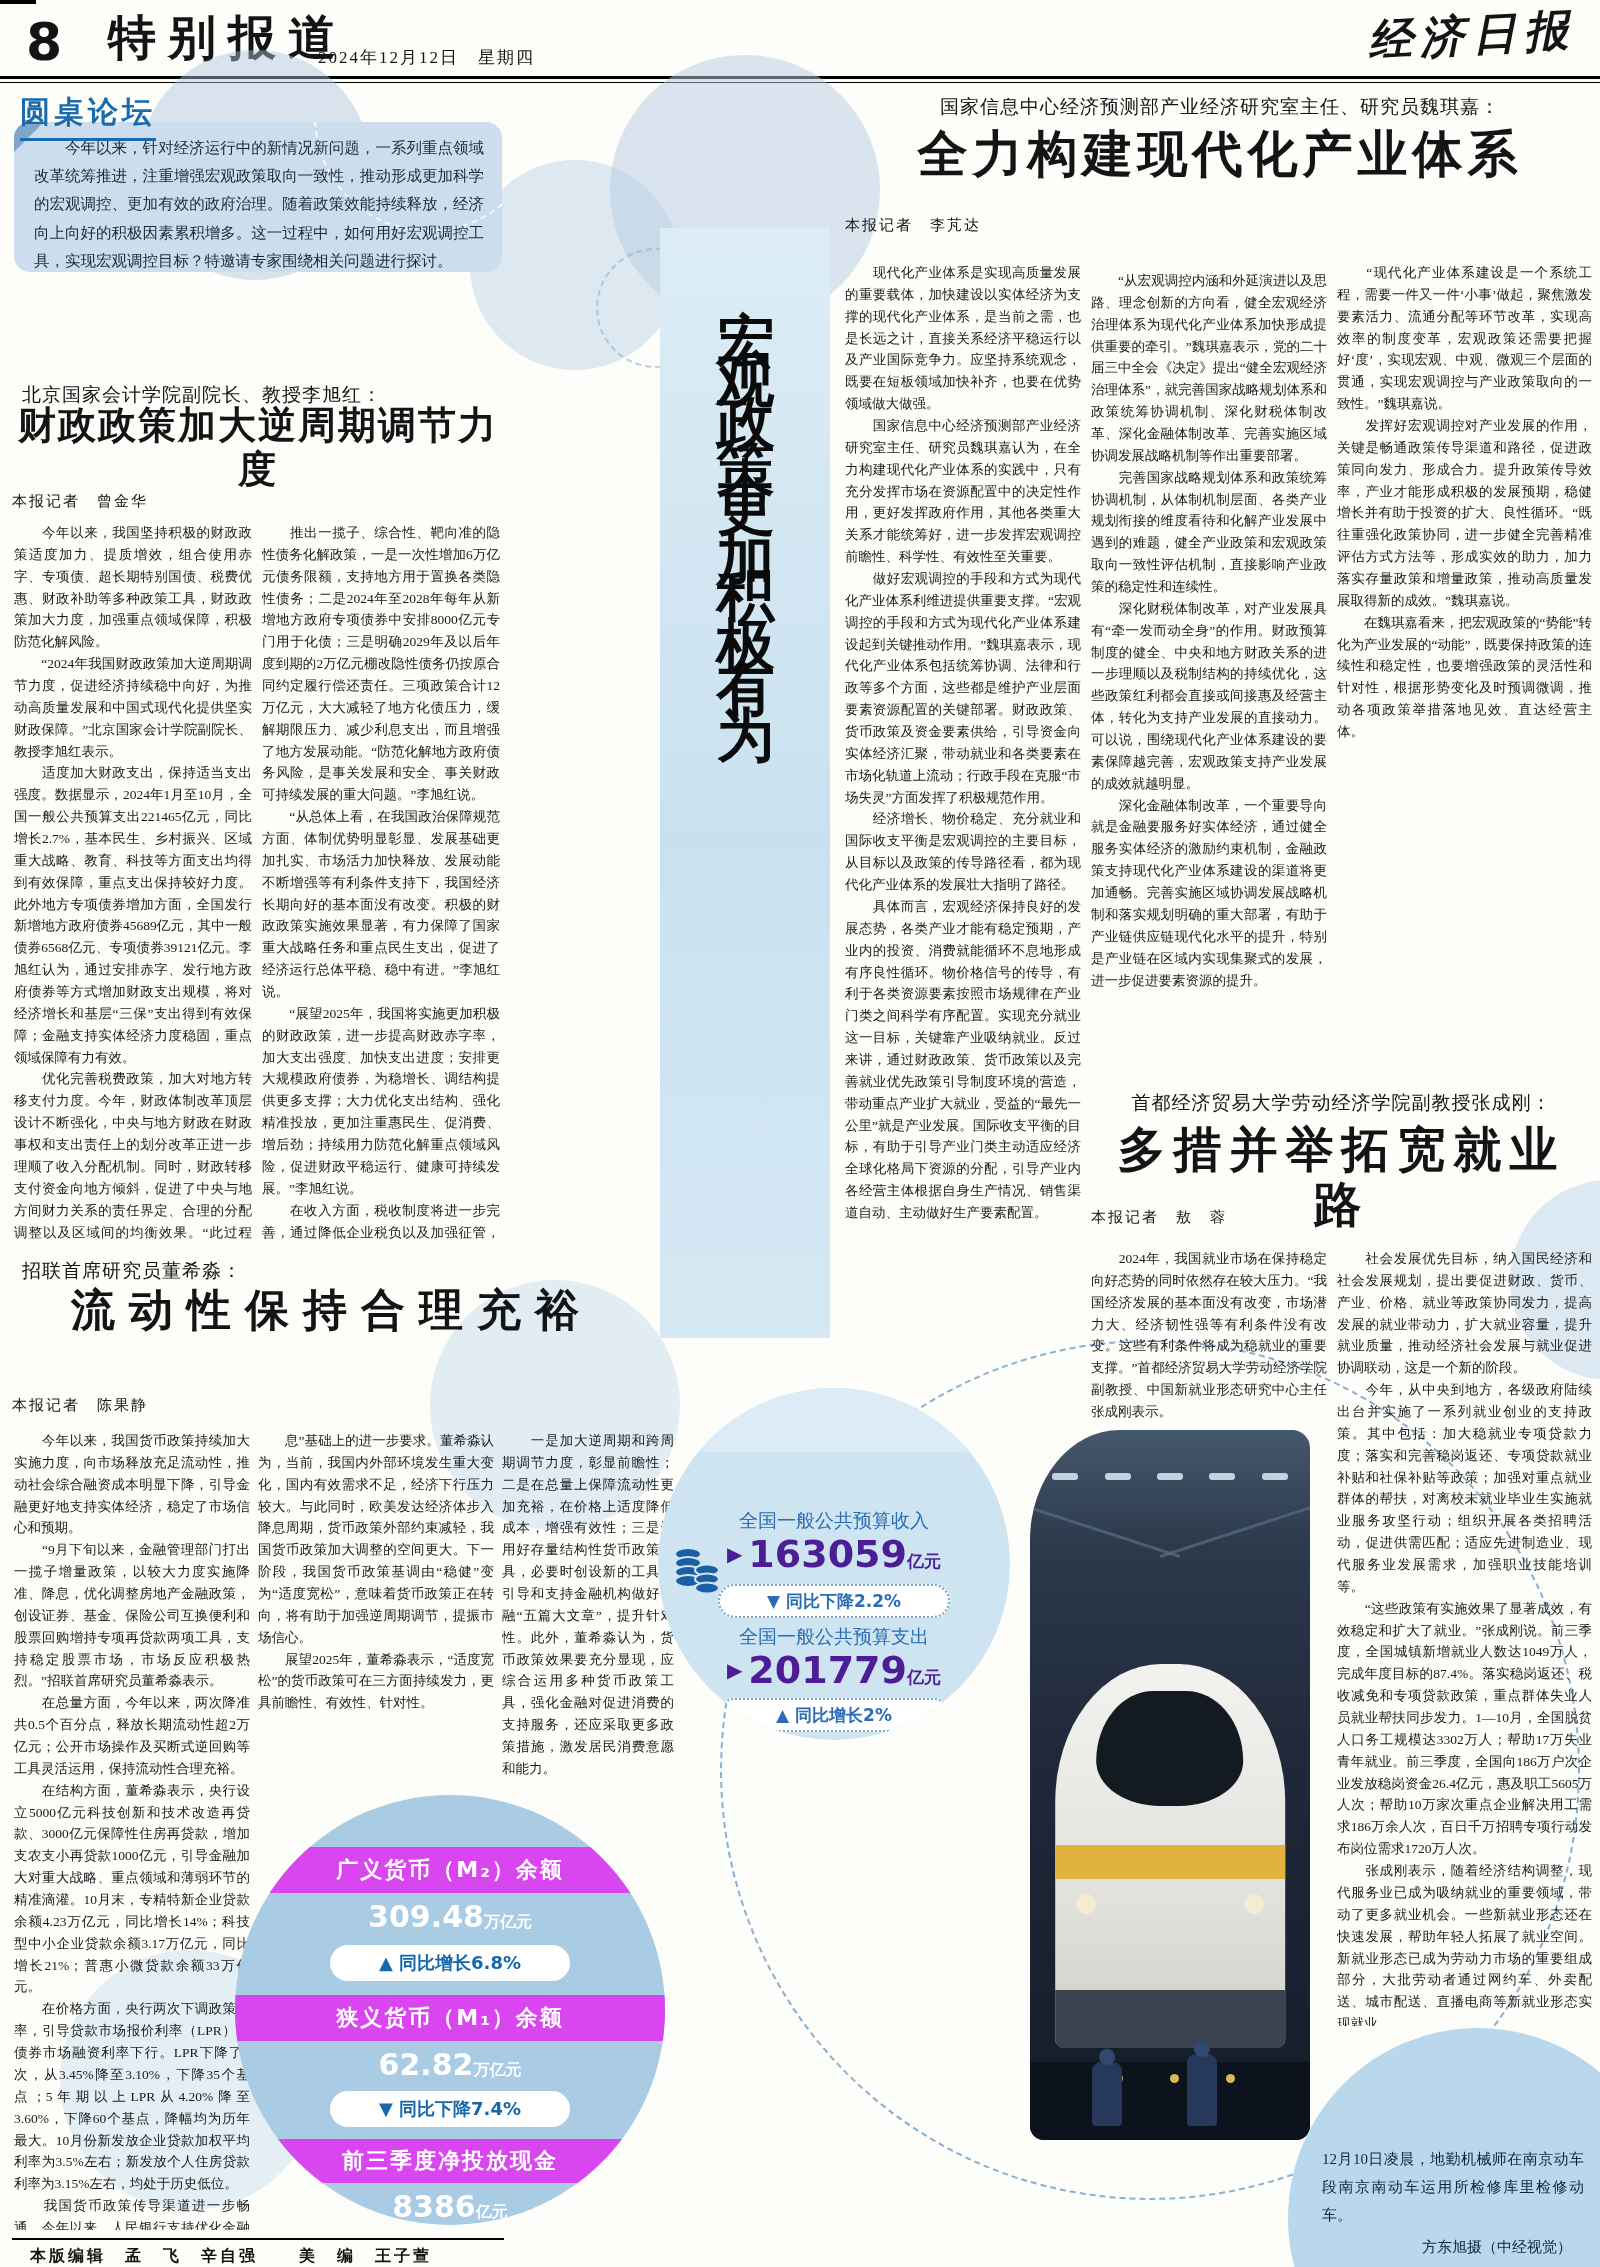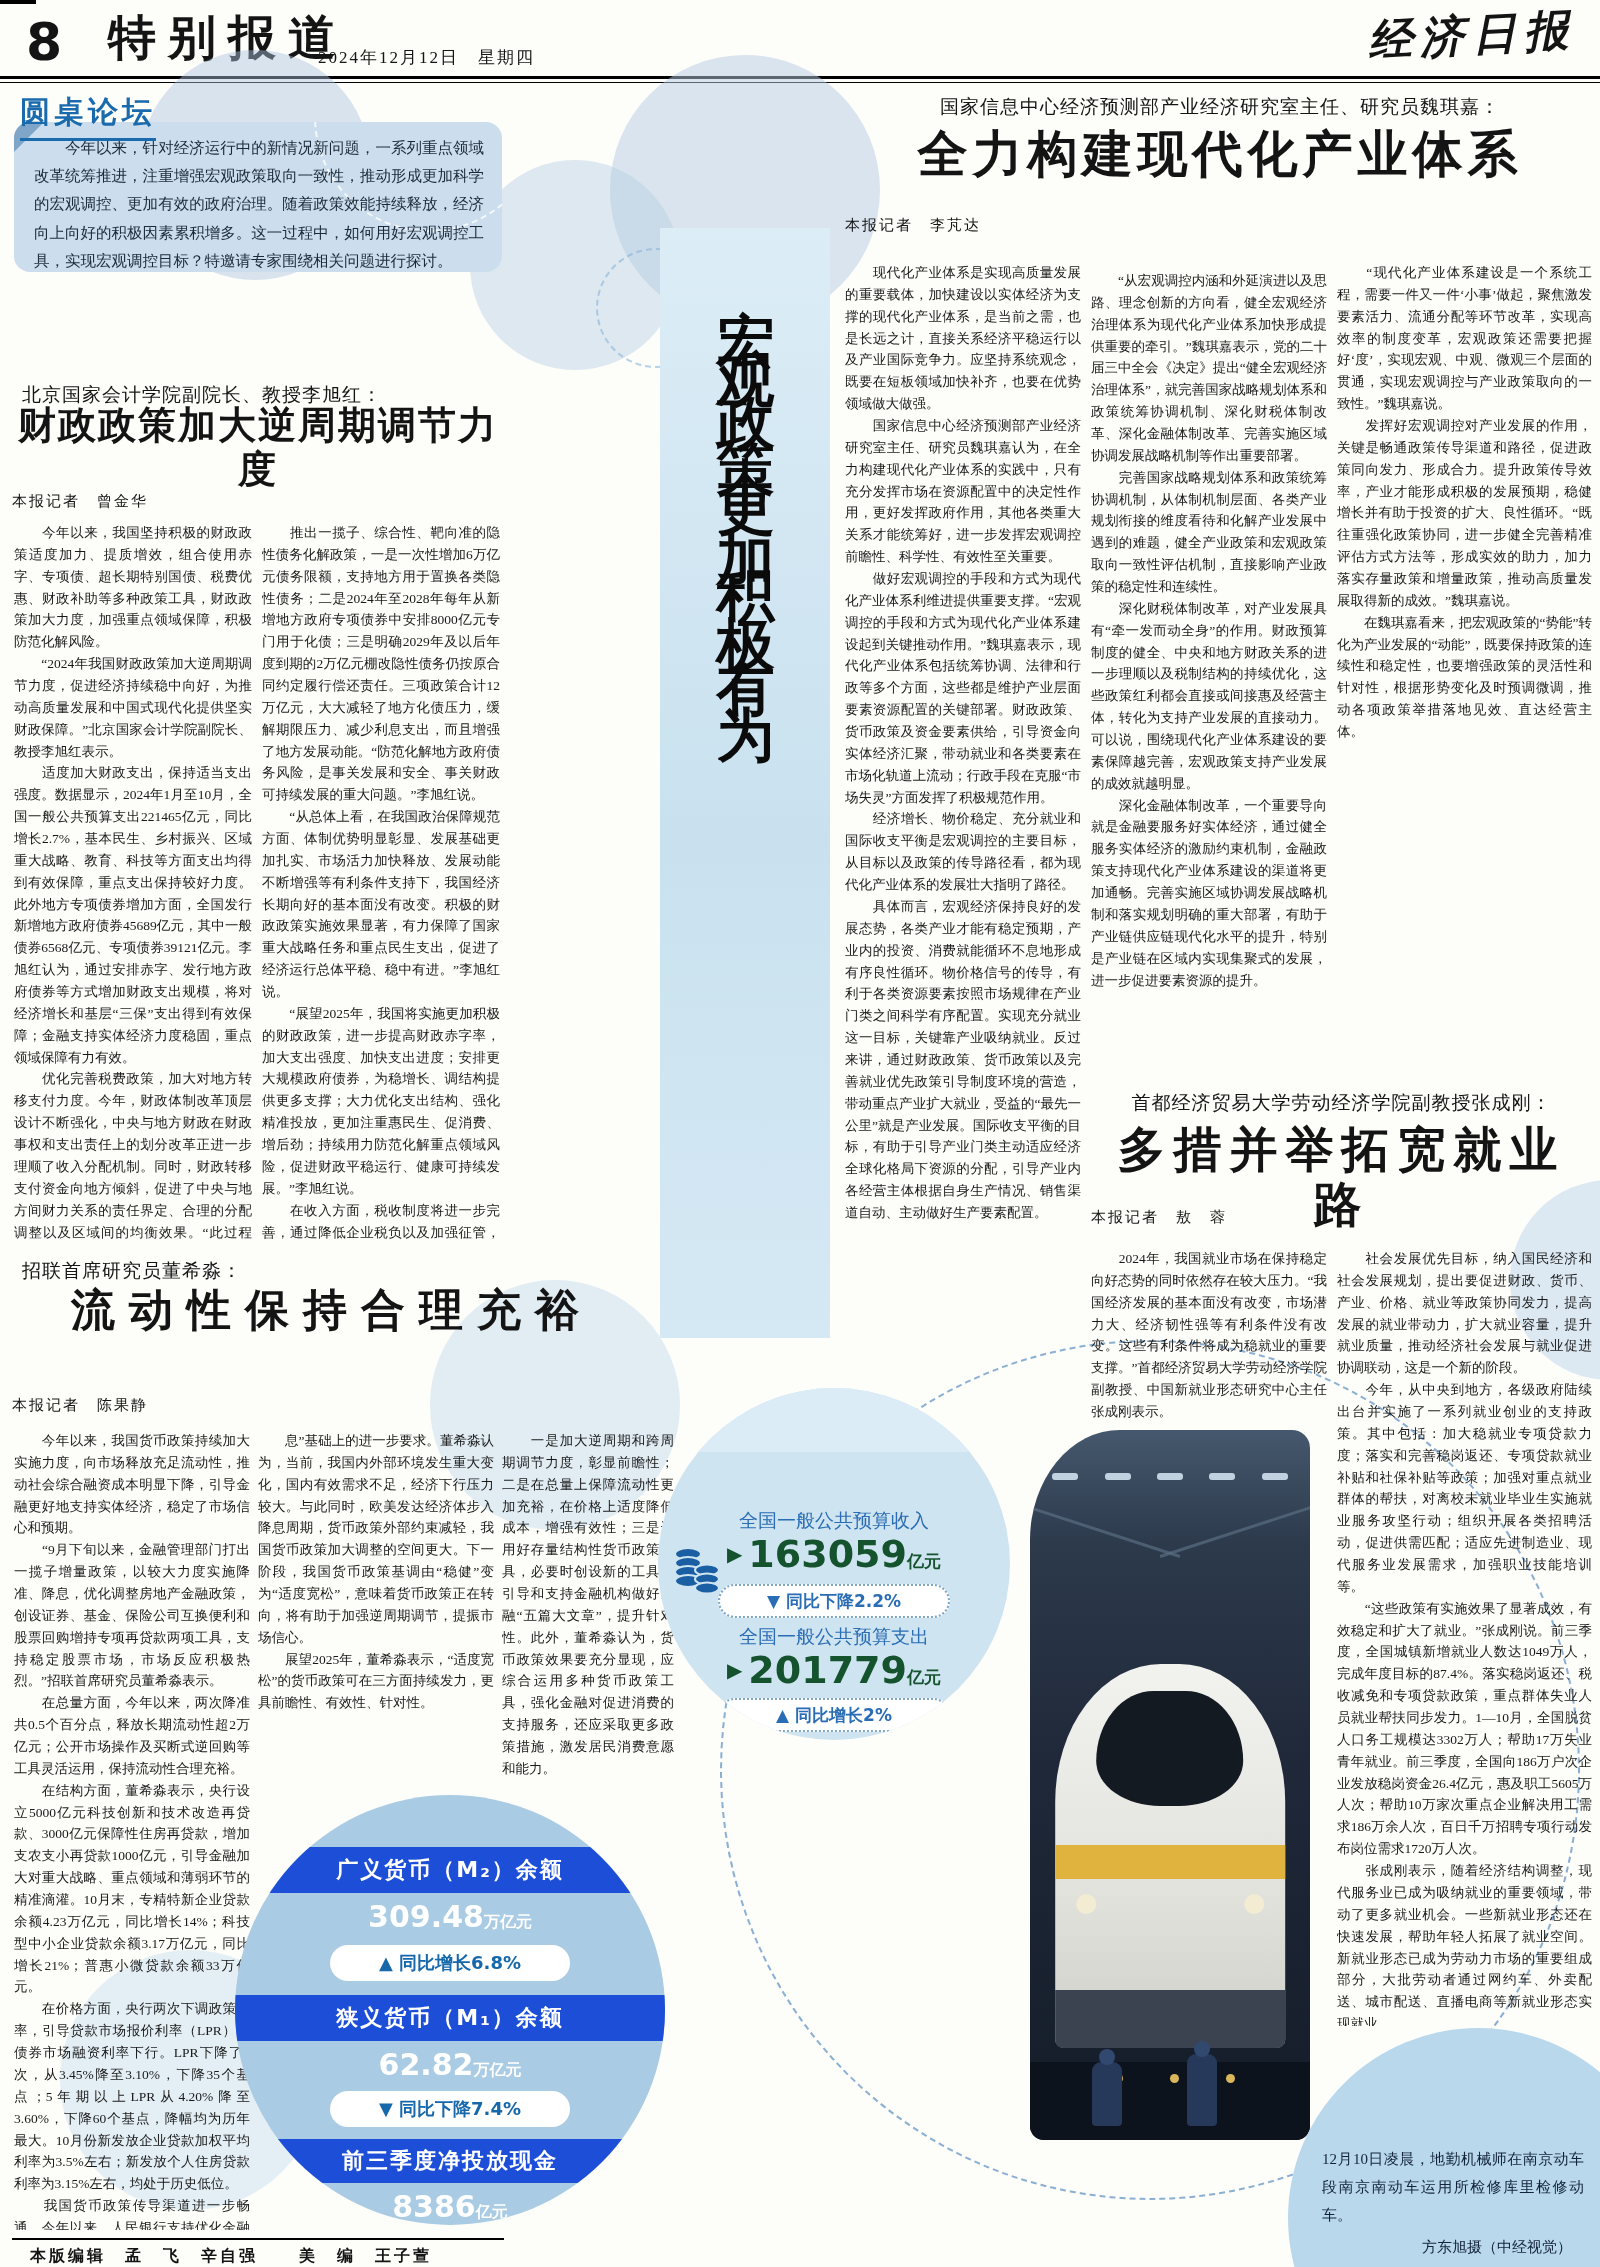--- a/index.html
+++ b/index.html
@@ -44,33 +44,33 @@
   .v-head { writing-mode:vertical-rl; text-orientation:upright; font-size:58px; font-weight:bold;
     letter-spacing:44px; padding-top:34px; color:#0b0b0b; }
   
   .budget { left:658px; top:1388px; width:352px; height:352px; border-radius:50%;
     background:#cfe4f1; overflow:hidden; z-index:4; }
   .budget .cap { position:absolute; left:0; top:0; width:100%; height:64px; background:#dcecf6; }
   .budget .hdr { position:absolute; left:0; top:64px; width:100%; height:48px; background:#1a5fa3;
     color:#fff; font-size:26px; font-weight:bold; text-align:center; line-height:48px; letter-spacing:3px; }
   .budget .lbl { position:absolute; width:100%; text-align:center; font-size:19px; color:#2a6db5;
     font-family:"DejaVu Sans",sans-serif; font-weight:normal; }
-  .budget .valrow { position:absolute; width:100%; text-align:center; color:#14532d;
+  .budget .valrow { position:absolute; width:100%; text-align:center; color:#4c1d95;
     font-family:"DejaVu Sans",sans-serif; font-weight:bold; }
   .budget .ptr { font-size:20px; vertical-align:6px; margin-right:6px; }
   .budget .val { font-size:38px; }
   .budget .unit { font-size:17px; }
   .budget .pill { position:absolute; left:50%; transform:translateX(-50%); width:232px; height:34px;
     background:#fff; border:2px dotted #7fa6c9; border-radius:17px; color:#2a6db5;
     font-family:"DejaVu Sans",sans-serif; font-weight:bold; font-size:17px; text-align:center; line-height:30px; }
   .coins { position:absolute; left:14px; top:152px; }
   
   .money { left:235px; top:1795px; width:430px; height:430px; border-radius:50%;
     background:#a9cbe3; overflow:hidden; z-index:4; }
-  .money .band { position:absolute; left:0; width:100%; background:#1d4ed8; color:#fff;
+  .money .band { position:absolute; left:0; width:100%; background:#d946ef; color:#fff;
     font-size:22px; font-weight:bold; text-align:center; letter-spacing:2px;
     font-family:"DejaVu Sans",sans-serif; }
   .money .mval { position:absolute; left:0; width:100%; text-align:center; color:#fff;
     font-family:"DejaVu Sans",sans-serif; font-weight:bold; }
   .money .mval .val { font-size:30px; }
   .money .mval .unit { font-size:16px; }
   .money .mpill { position:absolute; left:50%; transform:translateX(-50%); width:240px; height:36px;
     background:#fff; border-radius:18px; color:#1668ab; font-family:"DejaVu Sans",sans-serif;
     font-weight:bold; font-size:18px; text-align:center; line-height:36px; }
   

